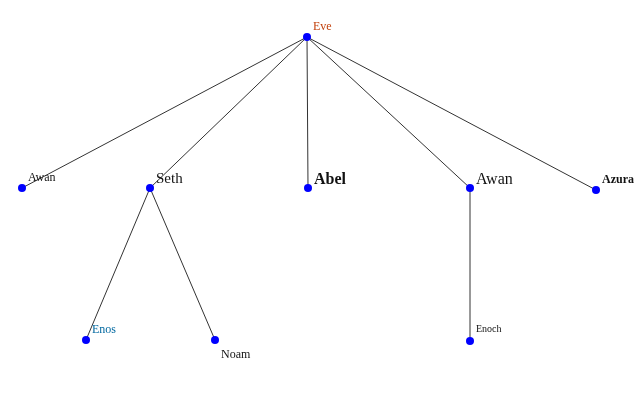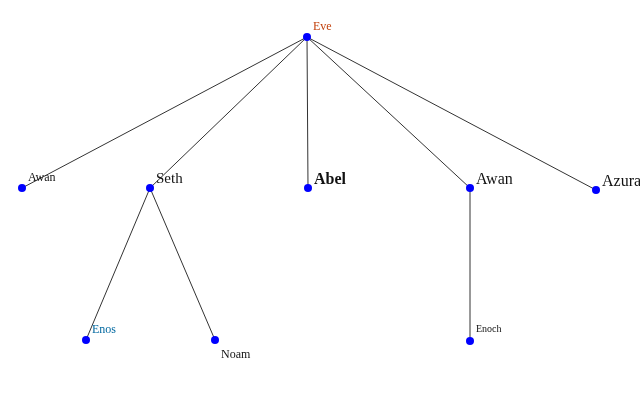--- a/index.html
+++ b/index.html
@@ -76,21 +76,21 @@
       <div class="graph-node" style="left: 308px; top: 188px;">
         <div class="node-marker" style="background: rgb(0, 0, 255); width: 8px; height: 8px; left: -4px; top: -4px;"></div>
         <span class="node-label" style="color: rgb(17, 17, 17); font-size: 16px; font-weight: bold;">Abel</span>
       </div>
       <div class="graph-node" style="left: 470px; top: 188px;">
         <div class="node-marker" style="background: rgb(0, 0, 255); width: 8px; height: 8px; left: -4px; top: -4px;"></div>
         <span class="node-label" style="color: rgb(17, 17, 17); font-size: 16px;">Awan</span>
       </div>
       <div class="graph-node" style="left: 596px; top: 190px;">
         <div class="node-marker" style="background: rgb(0, 0, 255); width: 8px; height: 8px; left: -4px; top: -4px;"></div>
-        <span class="node-label" style="color: rgb(17, 17, 17); font-size: 16px;">Azura</span>
+        <span class="node-label" style="color: rgb(17, 17, 17); font-size: 12px; font-weight: bold;">Azura</span>
       </div>
       <div class="graph-node" style="left: 86px; top: 340px;">
         <div class="node-marker" style="background: rgb(0, 0, 255); width: 8px; height: 8px; left: -4px; top: -4px;"></div>
         <span class="node-label" style="color: #0369a1; font-size: 12px;">Enos</span>
       </div>
       <div class="graph-node" style="left: 215px; top: 340px;">
         <div class="node-marker" style="background: rgb(0, 0, 255); width: 8px; height: 8px; left: -4px; top: -4px;"></div>
         <span class="node-label" style="color: rgb(17, 17, 17); font-size: 12px; margin-top: 25px;">Noam</span>
       </div>
       <div class="graph-node" style="left: 470px; top: 341px;">

